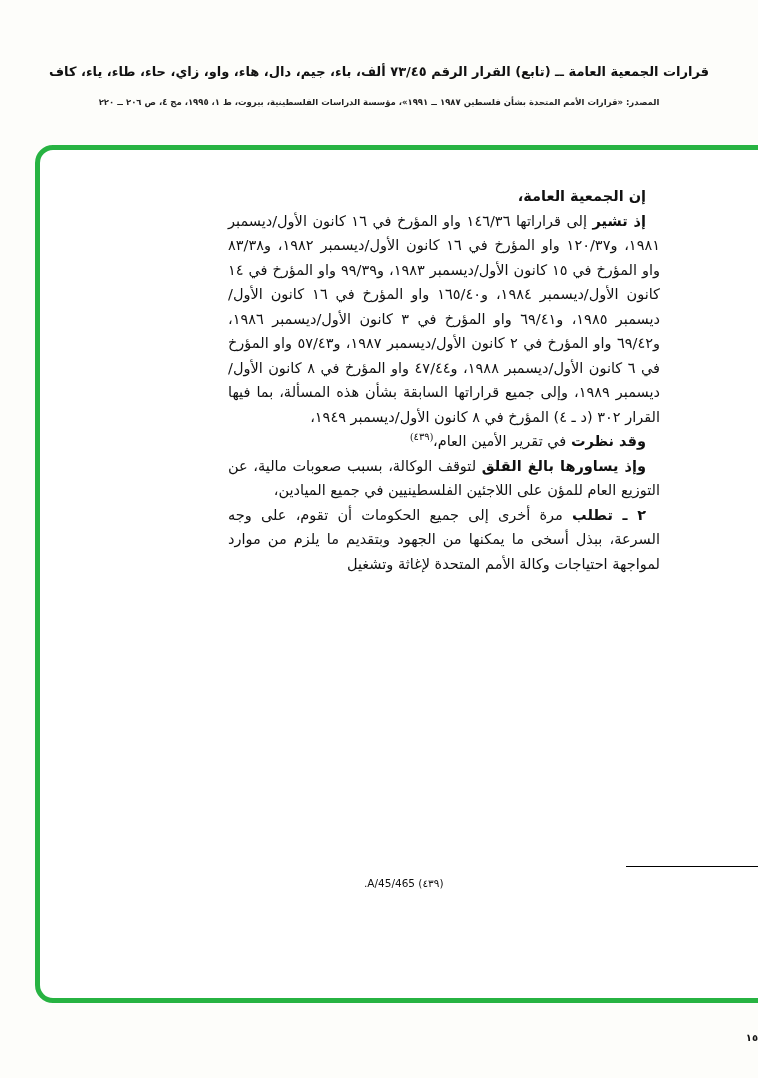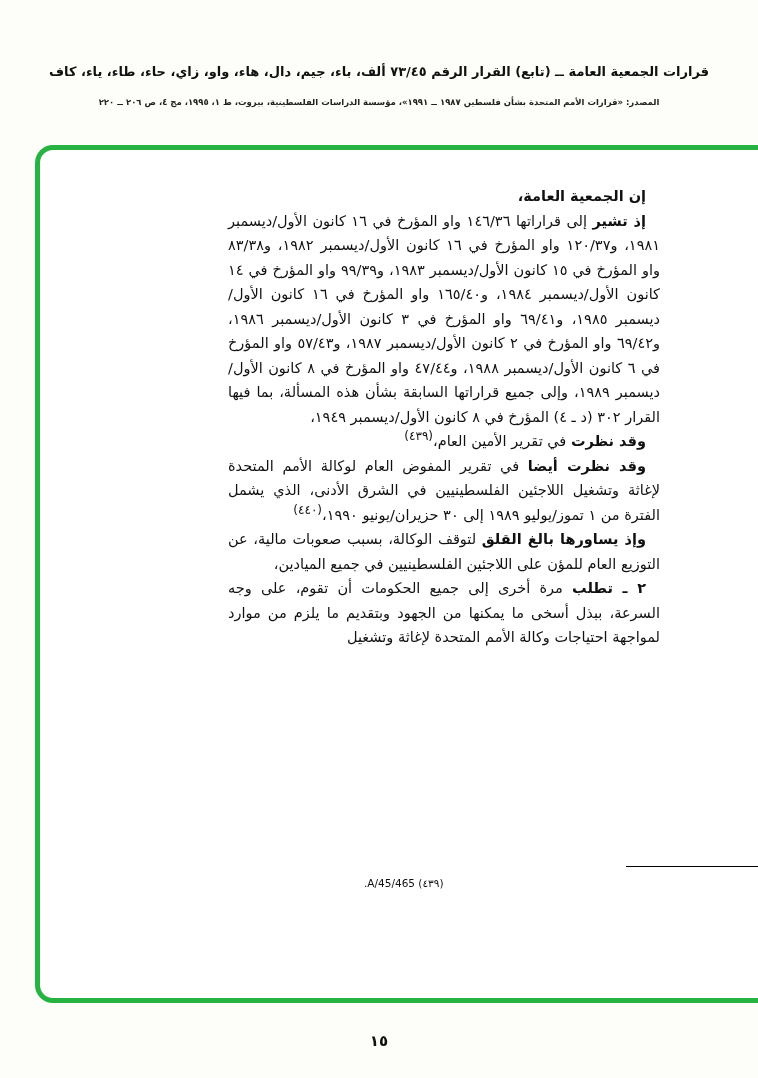--- a/index.html
+++ b/index.html
@@ -29,55 +29,54 @@
     border-radius: 18px;
     background: #fff;
   }
   .content {
     position: absolute; top: 34px; right: 118px; width: 432px;
     direction: rtl; text-align: justify;
     font-size: 14.5px; line-height: 24.5px;
   }
   .content p { margin: 0; text-indent: 14px; }
   .lead { font-weight: 700; }
-  sup.fn-ref { font-size: 12px; line-height: 0; }
+  sup.fn-ref { font-size: 10px; line-height: 0; font-family: Liberation Serif, serif; }
   .footnotes {
     position: absolute; top: 716px; right: 14px; width: 400px;
     direction: rtl; font-size: 10.5px; line-height: 17px;
   }
   .footnote-rule {
     width: 138px; height: 0;
     border-top: 1.5px solid #000;
     margin: 0 0 8px auto;
   }
   .fn { margin: 0; text-align: left; }
   .fn.hang { padding-right: 56px; text-indent: -56px; }
   .page-number {
     position: absolute; top: 1032px; left: 0; width: 100%;
-    text-align: center; font-size: 15px; font-weight: 700;
+    text-align: right; font-size: 10px; font-weight: 700;
   }
 </style>
 </head>
 <body>
 
 <div class="page-header">قرارات الجمعية العامة ــ (تابع) القرار الرقم ٧٣/٤٥ ألف، باء، جيم، دال، هاء، واو، زاي، حاء، طاء، ياء، كاف</div>
 
 <div class="source-line">المصدر: «قرارات الأمم المتحدة بشأن فلسطين ١٩٨٧ ــ ١٩٩١»، مؤسسة الدراسات الفلسطينية، بيروت، ط ١، ١٩٩٥، مج ٤، ص ٢٠٦ ــ ٢٢٠</div>
 
 <div class="frame">
 
   <div class="content">
 
     <p><span class="lead">إن الجمعية العامة،</span><span></span></p>
 
     <p><span class="lead">إذ تشير</span><span> إلى قراراتها ١٤٦/٣٦ واو المؤرخ في ١٦ كانون الأول/ديسمبر ١٩٨١، و١٢٠/٣٧ واو المؤرخ في ١٦ كانون الأول/ديسمبر ١٩٨٢، و٨٣/٣٨ واو المؤرخ في ١٥ كانون الأول/ديسمبر ١٩٨٣، و٩٩/٣٩ واو المؤرخ في ١٤ كانون الأول/ديسمبر ١٩٨٤، و١٦٥/٤٠ واو المؤرخ في ١٦ كانون الأول/ديسمبر ١٩٨٥، و٦٩/٤١ واو المؤرخ في ٣ كانون الأول/ديسمبر ١٩٨٦، و٦٩/٤٢ واو المؤرخ في ٢ كانون الأول/ديسمبر ١٩٨٧، و٥٧/٤٣ واو المؤرخ في ٦ كانون الأول/ديسمبر ١٩٨٨، و٤٧/٤٤ واو المؤرخ في ٨ كانون الأول/ديسمبر ١٩٨٩، وإلى جميع قراراتها السابقة بشأن هذه المسألة، بما فيها القرار ٣٠٢ (د ـ ٤) المؤرخ في ٨ كانون الأول/ديسمبر ١٩٤٩،</span></p>
 
     <p><span class="lead">وقد نظرت</span><span> في تقرير الأمين العام،</span><sup class="fn-ref">(٤٣٩)</sup></p>
 
-    <p><span class="lead">وقد نظرت أيضا</span><span> في تقرير المفوض العام لوكالة الأمم المتحدة لإغاثة وتشغيل اللاجئين الفلسطينيين في الشرق الأدنى، الذي يشمل الفترة من ١ تموز/يوليو ١٩٨٩ إلى ٣٠ حزيران/يونيو ١٩٩٠،</span><sup class="fn-ref">(٤٤٠)</sup></p>
 
     <p><span class="lead">وإذ يساورها بالغ القلق</span><span> لتوقف الوكالة، بسبب صعوبات مالية، عن التوزيع العام للمؤن على اللاجئين الفلسطينيين في جميع الميادين،</span></p>
 
 
     <p><span class="lead">٢ ـ تطلب</span><span> مرة أخرى إلى جميع الحكومات أن تقوم، على وجه السرعة، ببذل أسخى ما يمكنها من الجهود وبتقديم ما يلزم من موارد لمواجهة احتياجات وكالة الأمم المتحدة لإغاثة وتشغيل</span></p>
 
   </div>
 
   <div class="footnotes">
     <div class="footnote-rule"></div>

